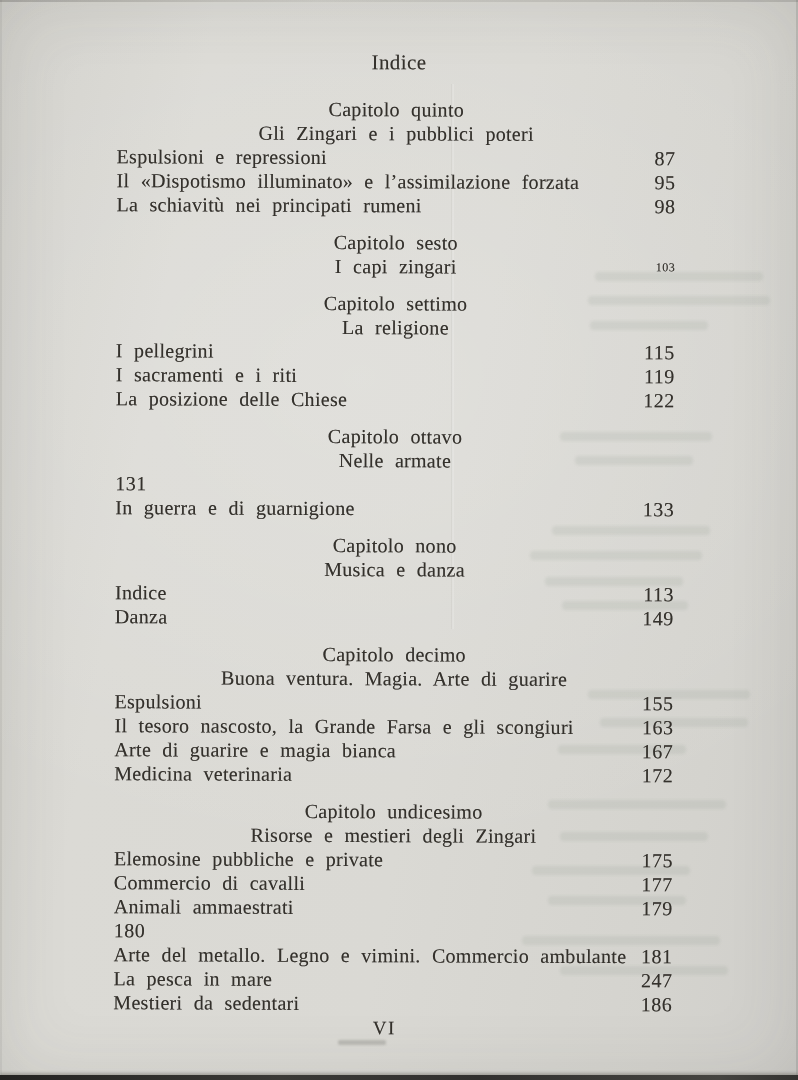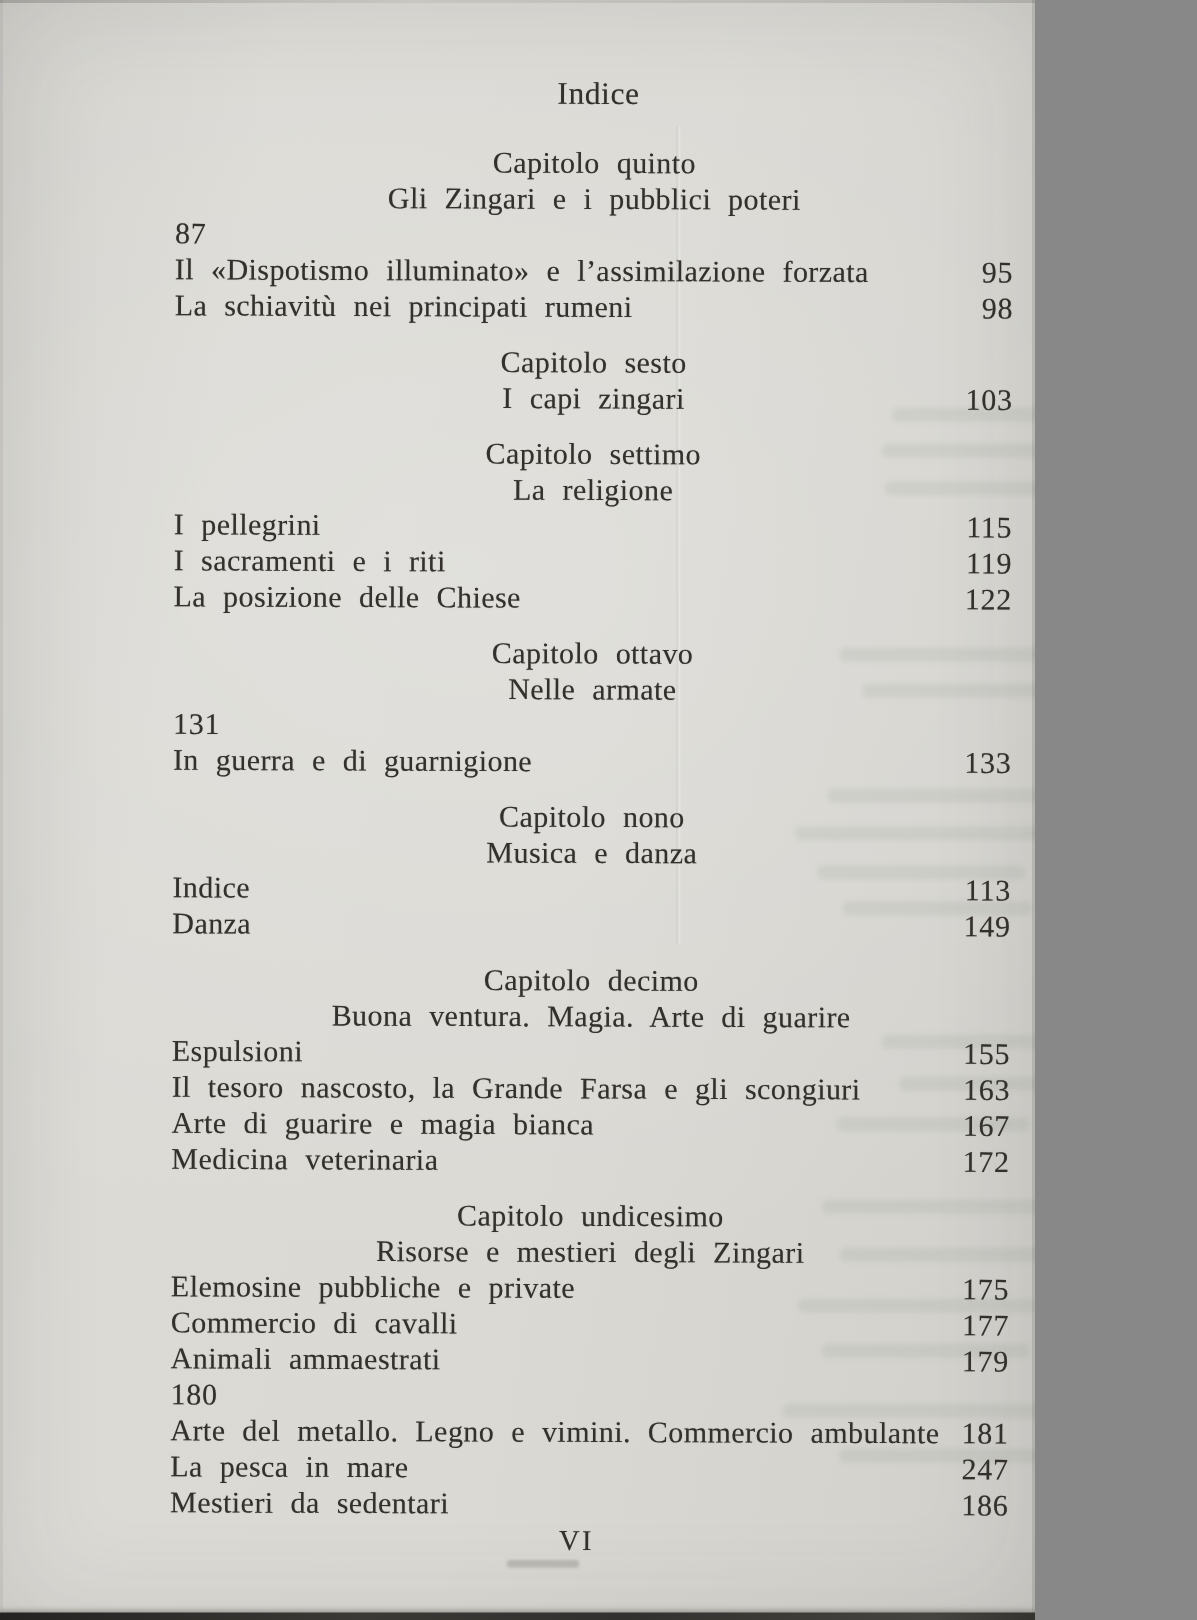--- a/index.html
+++ b/index.html
@@ -2,21 +2,21 @@
 <html style="--paper: #d8d7d2; --ink: #34312c;"><head>
 <meta charset="utf-8">
 <style>
   html, body {
     margin: 0;
     padding: 0;
     background: #888;
   }
   .scan {
     position: relative;
-    width: 690px;
+    width: 798px;
     height: 1080px;
     overflow: hidden;
     background:
       radial-gradient(ellipse 900px 700px at 45% 35%, rgba(255,255,255,0.18), rgba(255,255,255,0) 70%),
       linear-gradient(100deg, #d2d1cc 0%, #dbdad5 22%, #dad9d4 55%, #d4d3ce 85%, #cfceca 100%),
       var(--paper, #d8d7d2);
     background-color: var(--paper, #d8d7d2);
     box-shadow: inset 0 0 70px rgba(70,66,60,0.13);
     font-family: "Liberation Serif", "DejaVu Serif", serif;
     color: var(--ink, #34312c);
@@ -76,21 +76,21 @@
   .toc-section + .toc-section { margin-top: 13px; }
   .chapter-line, .subtitle-line {
     text-align: center;
     font-size: 20px; line-height: 24px;
     letter-spacing: 0.3px; word-spacing: 0.3em;
     position: relative;
     white-space: nowrap;
   }
   .subtitle-page {
     position: absolute; right: 0; top: 0;
-    font-size: 20px; line-height: 24px; letter-spacing: 0.5px;
+    font-size: 12px; line-height: 24px; letter-spacing: 0.5px;
   }
   .entry-row {
     display: flex; justify-content: space-between; align-items: baseline;
     font-size: 20px; line-height: 24px;
     letter-spacing: 0.3px; word-spacing: 0.3em;
     white-space: nowrap;
   }
   .entry-label { flex: 0 1 auto; overflow: hidden; }
   .entry-page { flex: 0 0 auto; letter-spacing: 0.5px; font-family: Liberation Serif, serif; }
   .folio {
@@ -126,20 +126,21 @@
   <div class="crease"></div>
 
   <div class="content">
     <h1 class="title">Indice</h1>
     <div class="toc" id="toc-root">
   <section class="toc-section">
     <div class="chapter-line"><span class="chapter-text">Capitolo quinto</span></div>
     <div class="subtitle-line"><span class="subtitle-text">Gli Zingari e i pubblici poteri</span></div>
     <div class="entries">
   <div class="entry-row">
+    <span class="entry-label">Espulsioni e repressioni</span>
     <span class="entry-page">87</span>
   </div>
 
   <div class="entry-row">
     <span class="entry-label">Il «Dispotismo illuminato» e l’assimilazione forzata</span>
     <span class="entry-page">95</span>
   </div>
 
   <div class="entry-row">
     <span class="entry-label">La schiavitù nei principati rumeni</span>

